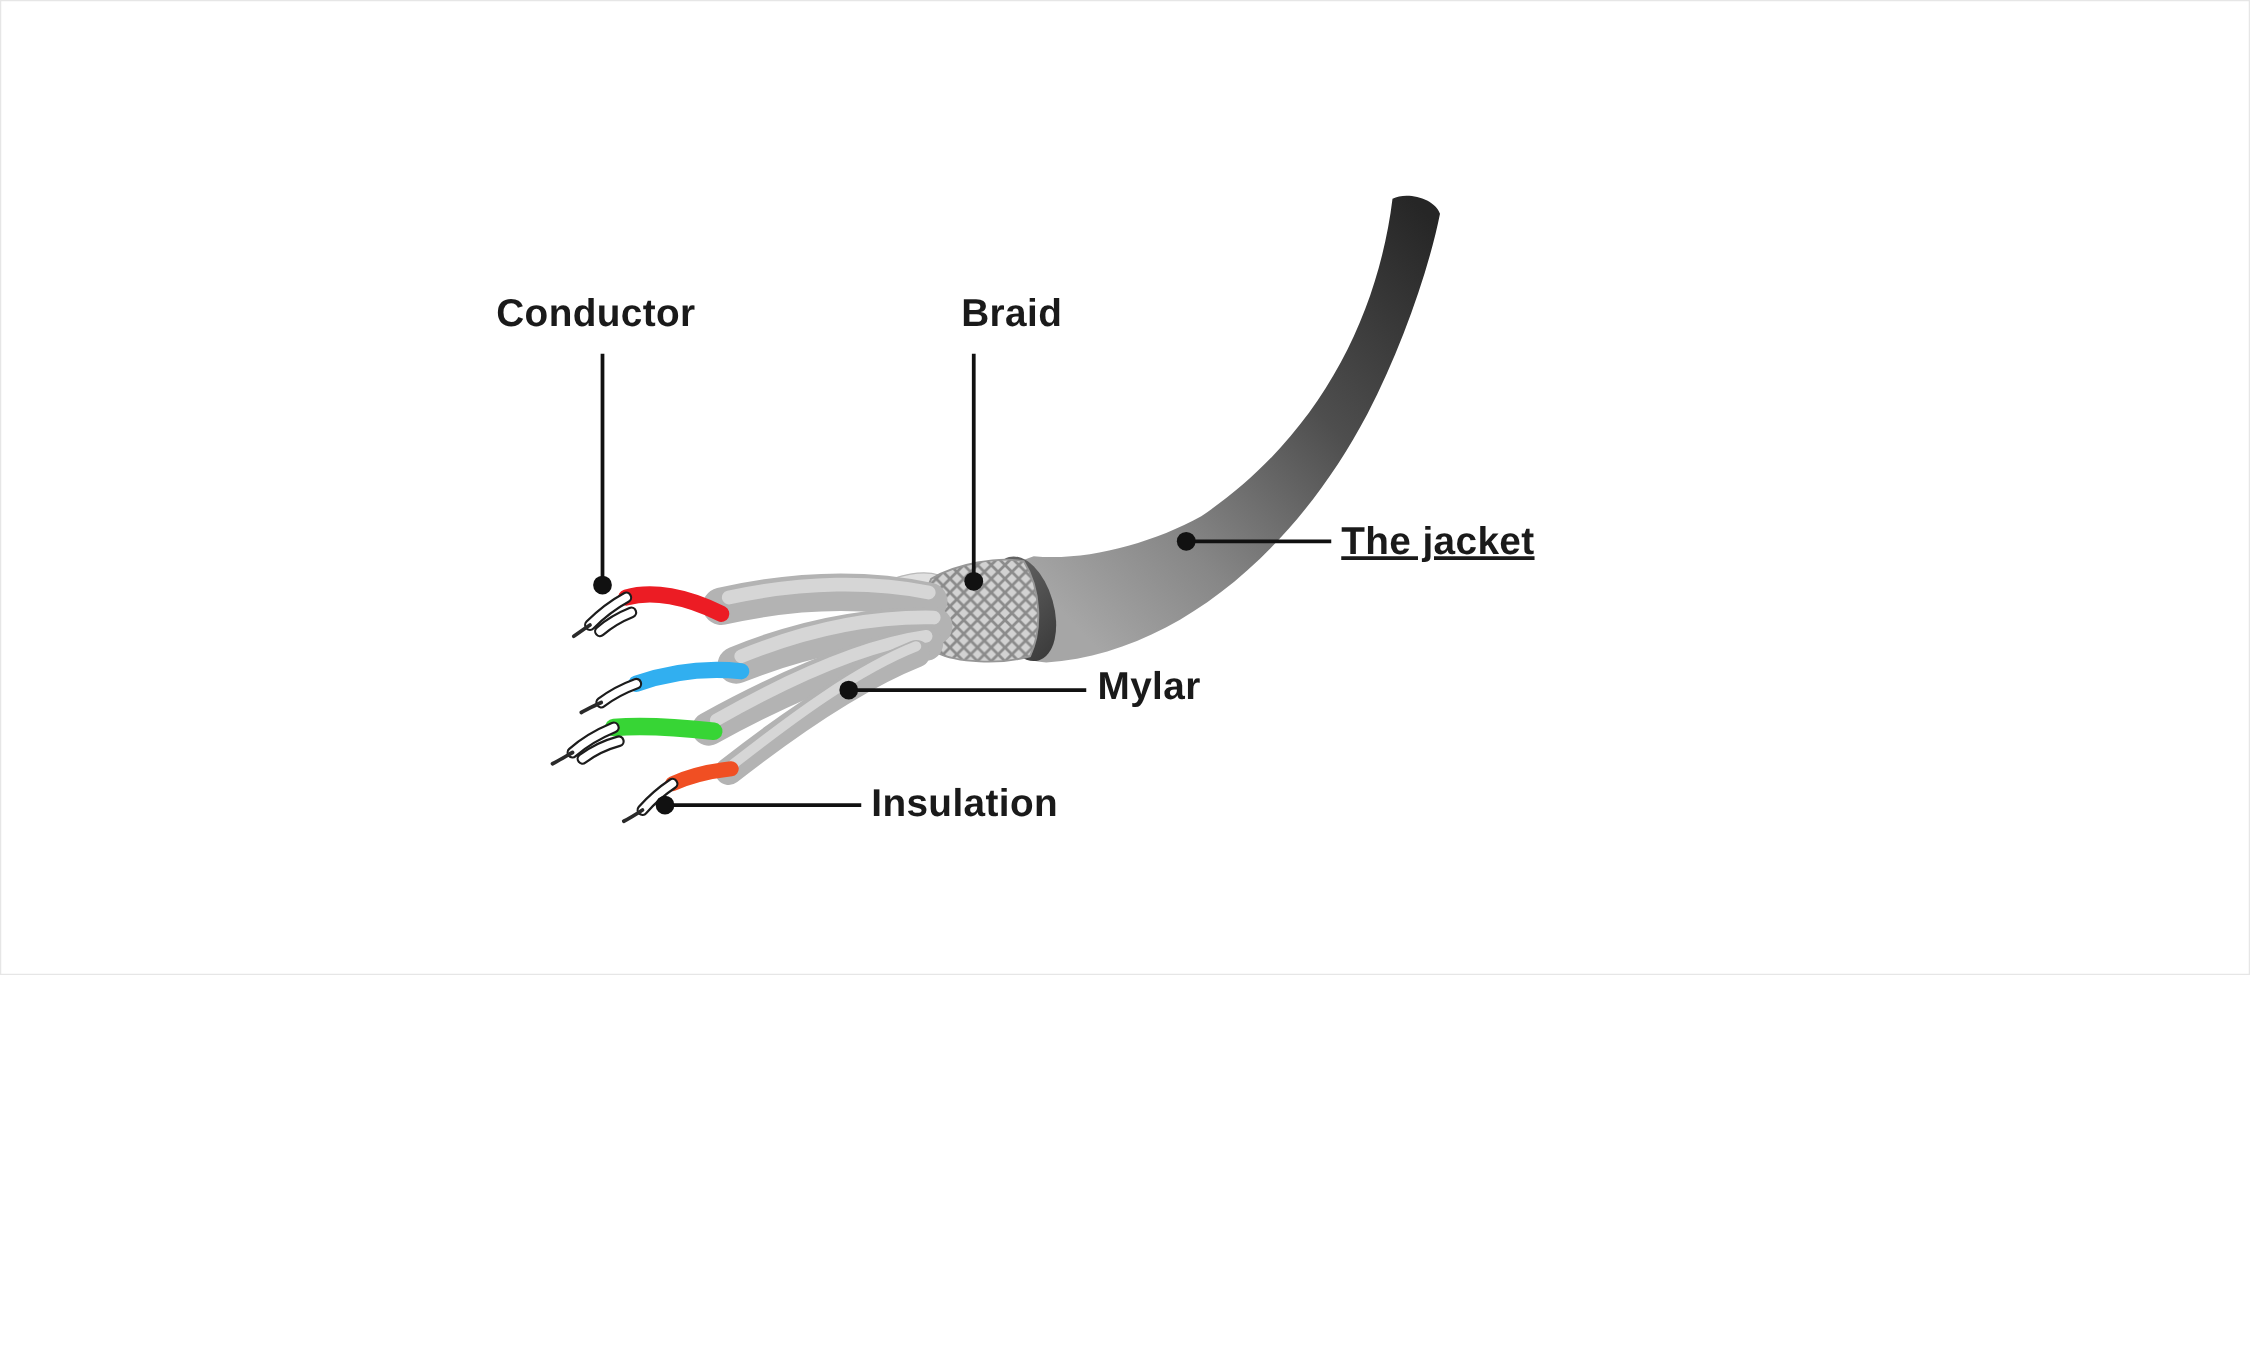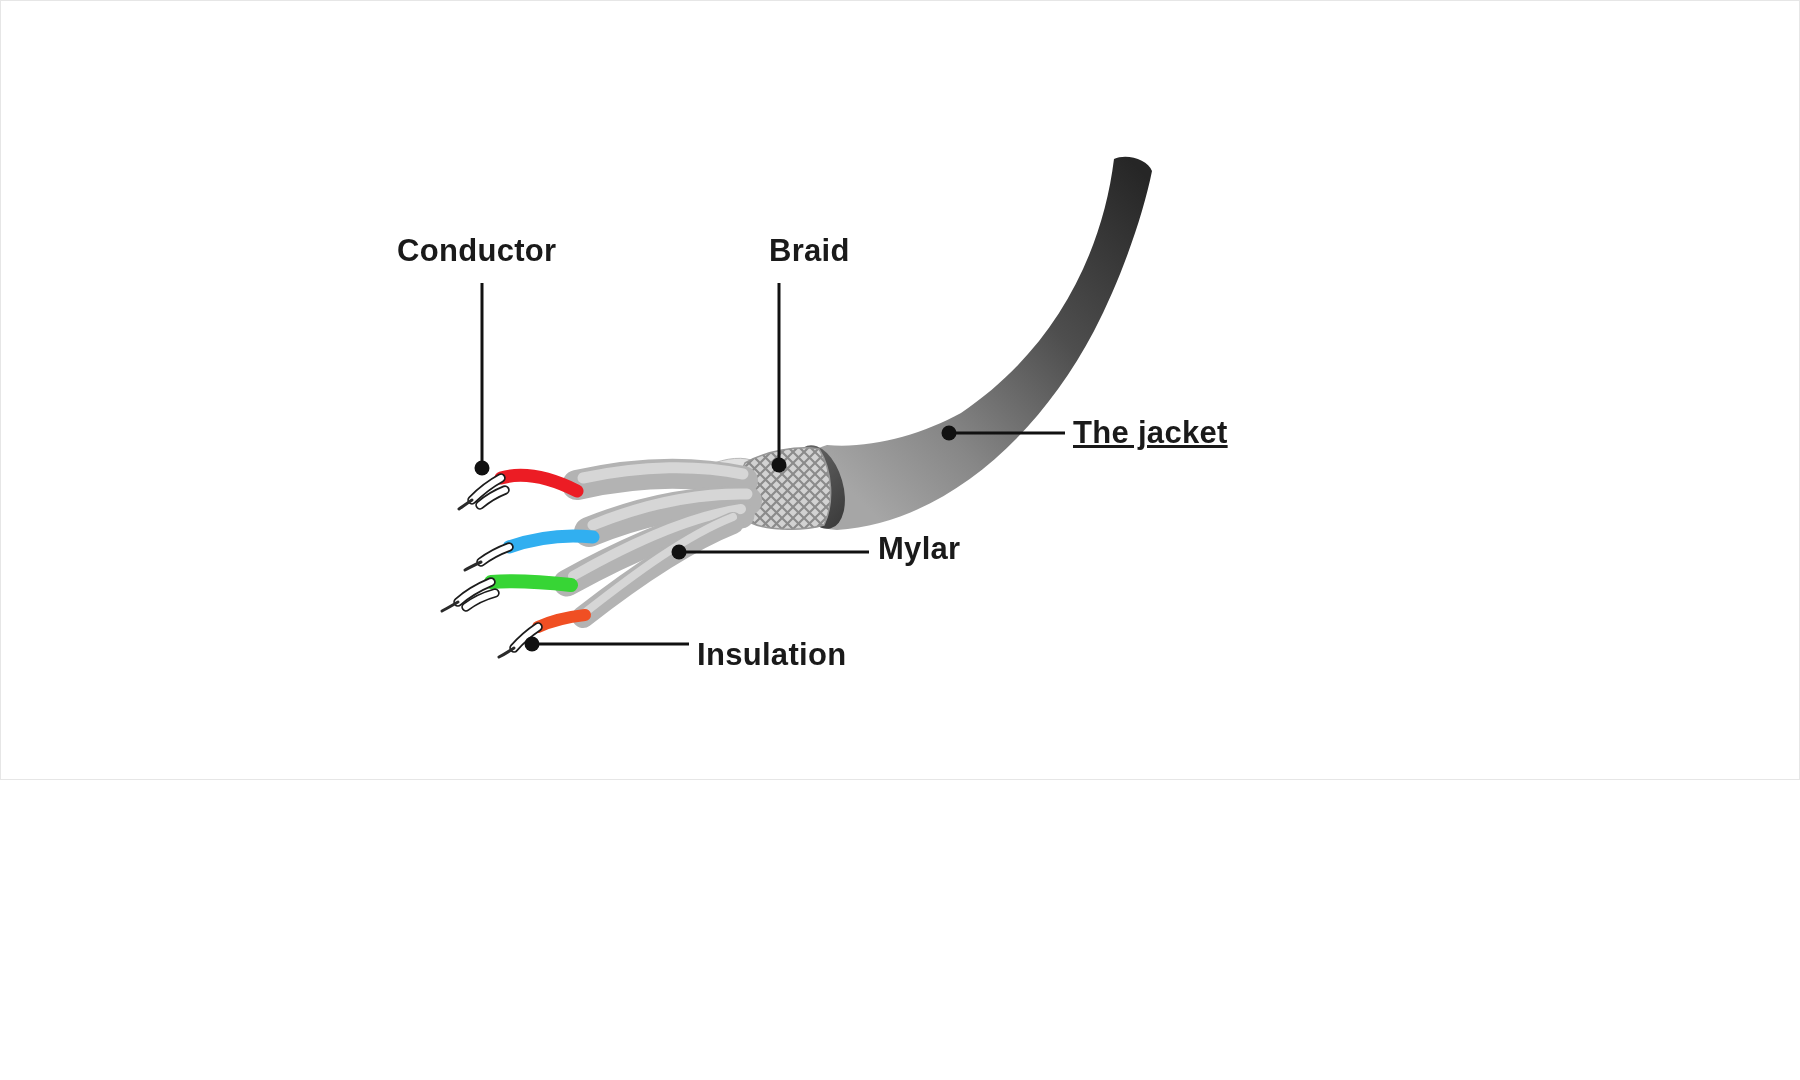--- a/index.html
+++ b/index.html
@@ -140,15 +140,15 @@
       <circle cx="948" cy="432" r="7.5"></circle>
       <circle cx="678" cy="551" r="7.5"></circle>
       <circle cx="531" cy="643" r="7.5"></circle>
     </g>
   </svg>
 
   <div class="label" style="left:396px; top:232px;">Conductor</div>
   <div class="label" style="left:733px; top:232px;margin-left:35px;">Braid</div>
   <div class="label" style="left:1072px; top:414px;text-decoration:underline;">The jacket</div>
   <div class="label" style="left:877px; top:530px;">Mylar</div>
-  <div class="label" style="left:696px; top:624px;margin-top:12px;">Insulation</div>
+  <div class="label" style="left:696px; top:624px;">Insulation</div>
 
 </div>
 
 </body></html>

